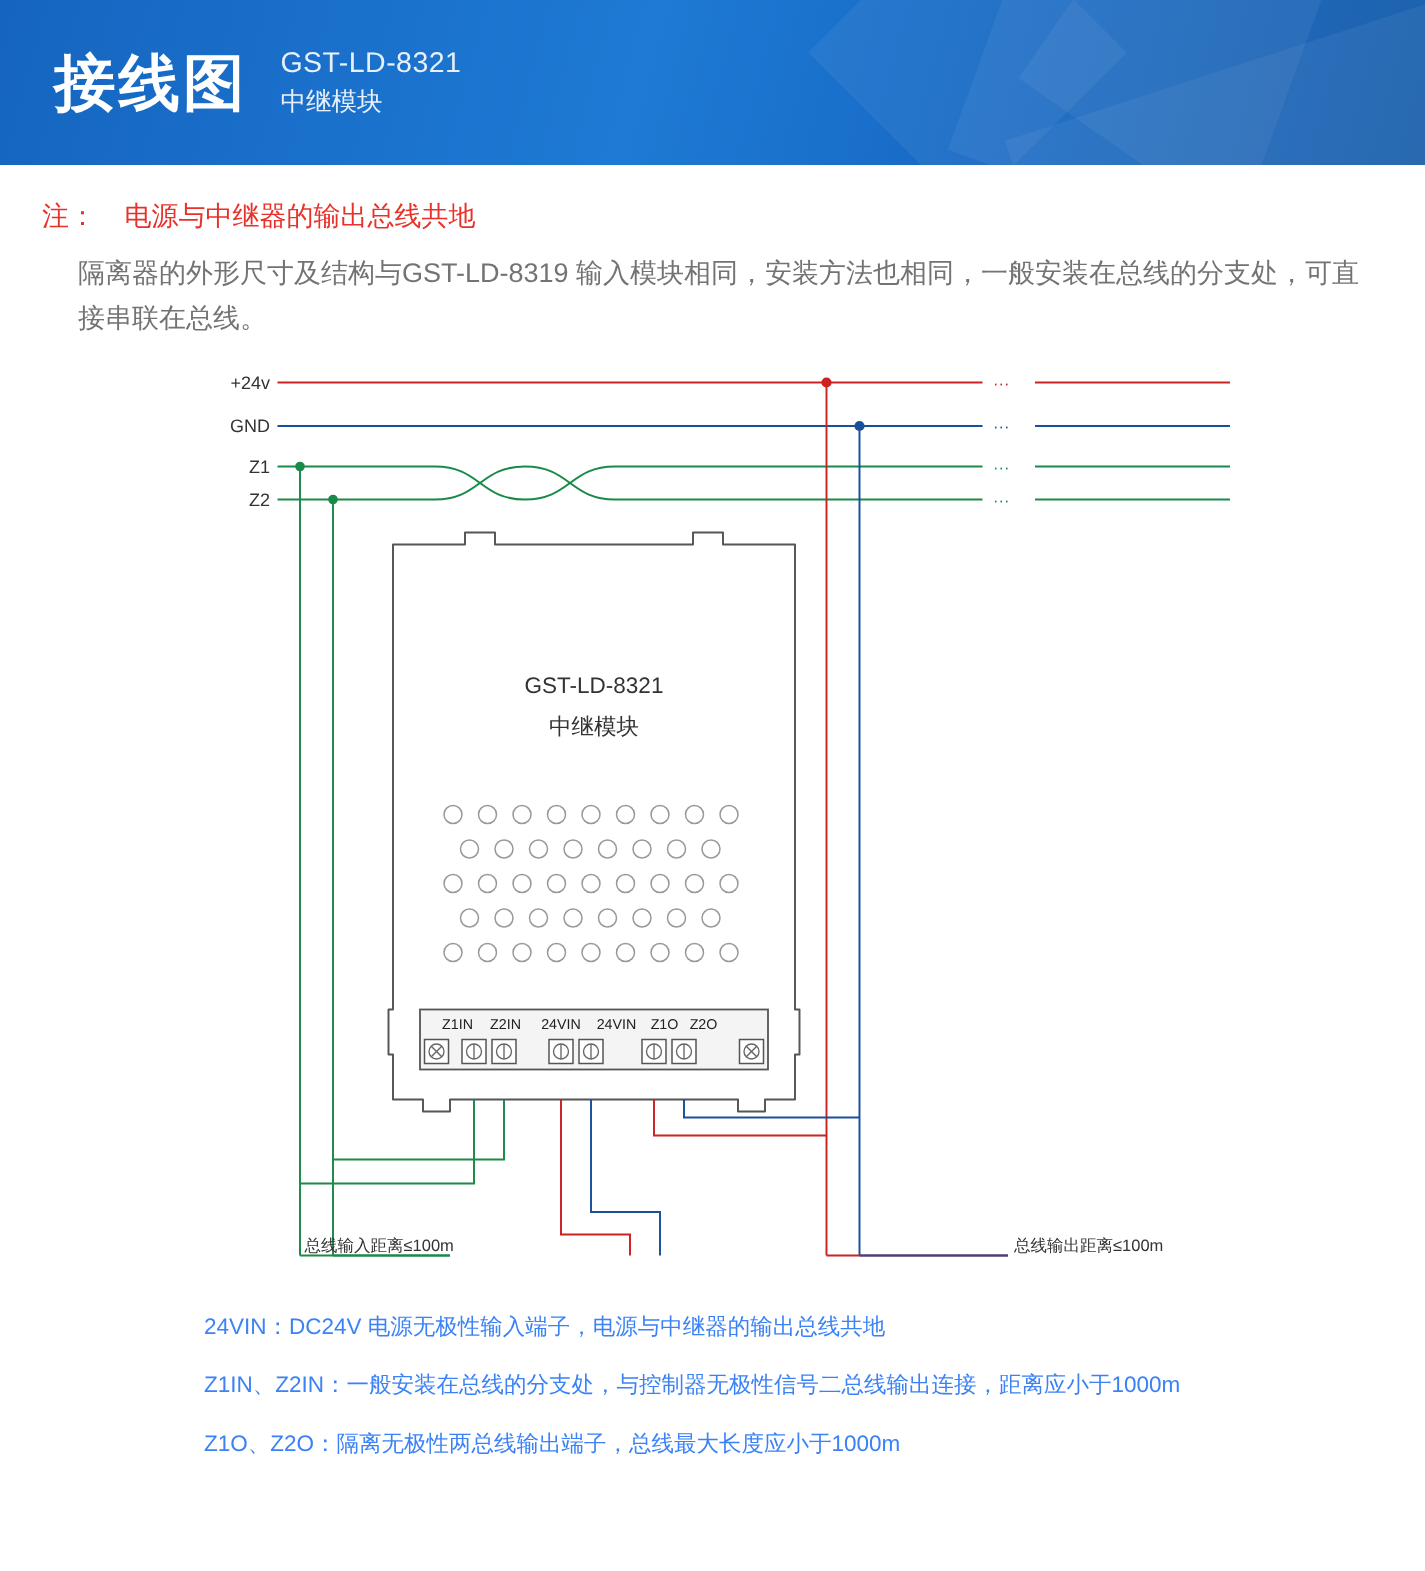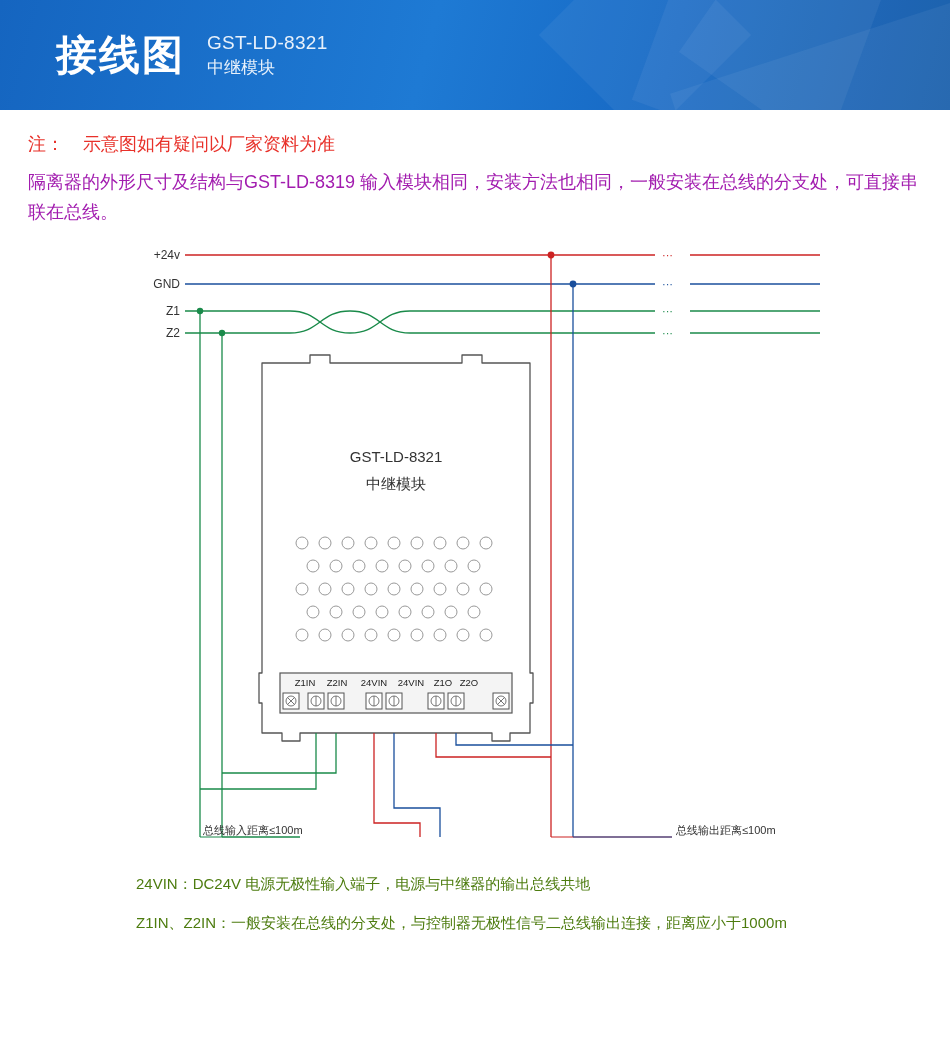--- a/index.html
+++ b/index.html
@@ -31,21 +31,21 @@
   .f1 { width: 260px; height: 260px; right: -40px; top: -110px; transform: rotate(35deg); }
   .f2 { width: 200px; height: 200px; right: 90px; top: -60px; transform: rotate(20deg); background: rgba(255,255,255,0.04); }
   .f3 { width: 320px; height: 180px; right: -60px; top: 40px; transform: rotate(-18deg); background: rgba(0,0,0,0.05); }
   .f4 { width: 150px; height: 150px; right: 230px; top: -40px; transform: rotate(45deg); background: rgba(255,255,255,0.03); }
 
   .header-inner {
     position: relative;
     display: flex;
     align-items: center;
     height: 100%;
-    padding-left: 56px;
+    padding-left: 36px;
   }
   .hdr-title {
     font-family: "DejaVu Sans", sans-serif;
     font-weight: bold;
     font-size: 41px;
     color: #ffffff;
     letter-spacing: 2px;
     line-height: 1;
   }
   .hdr-sub {
@@ -69,21 +69,22 @@
   }
   .note-line {
     color: #e8312a;
     font-size: 18px;
     margin-bottom: 12px;
   }
   .note-line .lbl { margin-right: 14px; }
   .desc {
     font-size: 18px;
     line-height: 1.65;
-    color: #a21caf;
+    color: #737373;
+    margin-left: 24px;
   }
 
   
   .diagram-wrap {
     position: relative;
     width: 950px;
     height: 640px;
     margin-top: 6px;
   }
   svg.diagram { display: block; }
@@ -93,21 +94,21 @@
     padding: 0 28px;
     margin-top: 2px;
   }
   .foot-title {
     color: #e8312a;
     font-size: 15px;
     margin-bottom: 14px;
   }
   .foot-item {
     font-size: 15px;
-    color: #4d7c0f;
+    color: #3b82f6;
     margin: 0 0 20px 108px;
   }
 </style>
 </head>
 <body>
 
 <div class="header">
   <span class="facet f1"></span>
   <span class="facet f2"></span>
   <span class="facet f3"></span>
@@ -117,21 +118,21 @@
     <div class="hdr-sub">
       <span class="model">GST-LD-8321</span>
       <span class="name">中继模块</span>
     </div>
   </div>
 </div>
 
 <div class="note-block">
   <div class="note-line">
     <span class="lbl">注：</span>
-    <span>示意图如有疑问以厂家资料为准</span>
+    <span>电源与中继器的输出总线共地</span>
   </div>
   <div class="desc">隔离器的外形尺寸及结构与GST-LD-8319 输入模块相同，安装方法也相同，一般安装在总线的分支处，可直接串联在总线。</div>
 </div>
 
 <div class="diagram-wrap">
 <svg class="diagram" width="950" height="640" viewBox="0 0 950 640" xmlns="http://www.w3.org/2000/svg">
 
   <line x1="185" y1="22" x2="655" y2="22" stroke="#cc2222" stroke-width="1.4"></line>
   <line x1="690" y1="22" x2="820" y2="22" stroke="#cc2222" stroke-width="1.4"></line>
 
@@ -306,13 +307,14 @@
     
     
     
     
   </div>
 </div>
 
 <div class="foot">
   <div class="foot-item">24VIN：DC24V 电源无极性输入端子，电源与中继器的输出总线共地</div>
   <div class="foot-item">Z1IN、Z2IN：一般安装在总线的分支处，与控制器无极性信号二总线输出连接，距离应小于1000m</div>
+  <div class="foot-item">Z1O、Z2O：隔离无极性两总线输出端子，总线最大长度应小于1000m</div>
 </div>
 
 </body></html>

